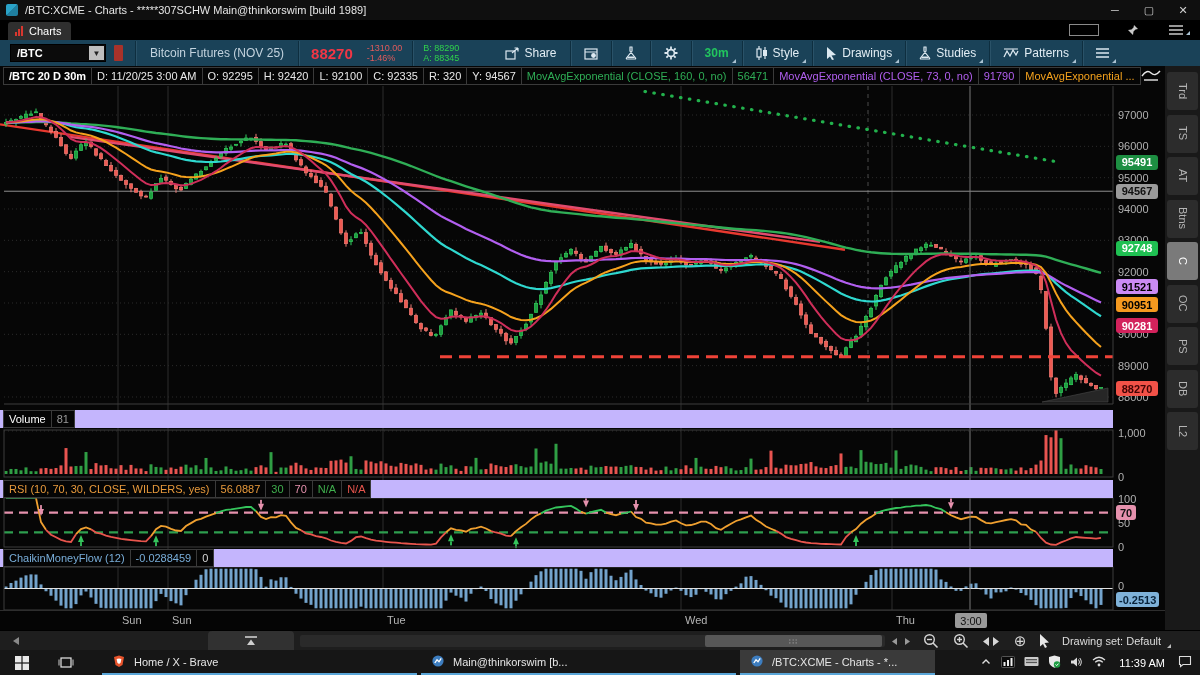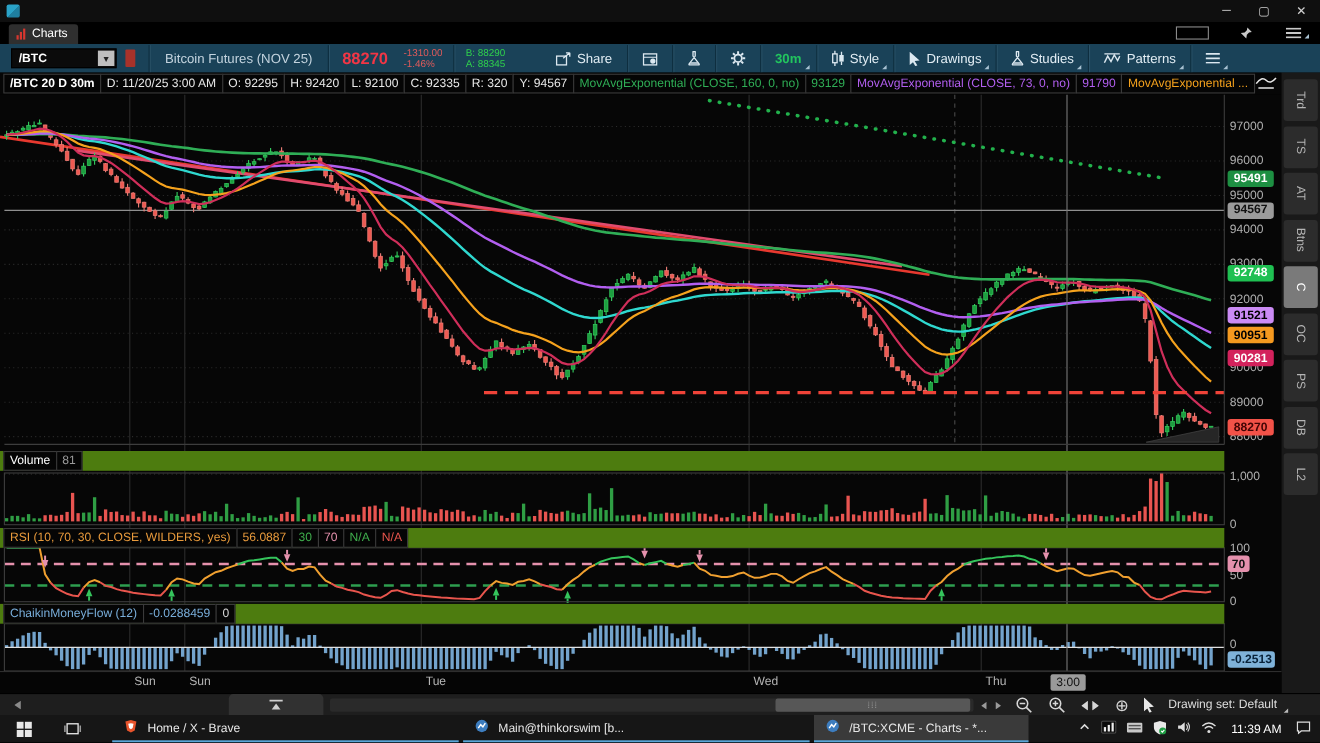--- a/index.html
+++ b/index.html
@@ -32,21 +32,21 @@
 .tbtn svg{display:block}
 .dd::after{content:"";position:absolute;right:2px;bottom:3px;border-left:4px solid transparent;border-bottom:4px solid #a9c2d2}
 
 #chart-header{left:0;top:66px;width:1165px;height:20px;background:#060606;display:flex;align-items:center;padding-left:4px}
 .hbox{display:inline-flex;align-items:center;height:18px;padding:0 5px;border:1px solid #3a3a3a;background:#050505;margin-left:-1px;color:#e8e8e8;font-size:11px;white-space:nowrap}
 .hbox.bold{font-weight:bold;color:#fff}
 #hdr-icon{margin-left:auto;margin-right:14px}
 
 #chart-wrap{left:0;top:86px;width:1165px;height:544px;background:#060606}
 #chart-svg{position:absolute;left:0;top:0}
-.pane-hdr{position:absolute;left:0;width:1113px;background:#4d7c0f;display:flex;align-items:flex-end;padding-left:4px;height:18px}
+.pane-hdr{position:absolute;left:0;width:1113px;background:#c4b5fd;display:flex;align-items:flex-end;padding-left:4px;height:18px}
 .tick-lab{position:absolute;left:1118px;color:#b0b0b0;font-size:11px;height:14px;line-height:14px}
 .bubble{position:absolute;left:1116px;min-width:42px;height:15px;border-radius:3px;font-size:11px;font-weight:bold;display:flex;align-items:center;justify-content:center;padding:0 3px}
 
 #sidebar{left:1165px;top:66px;width:35px;height:564px;background:#191919}
 .side-tab{position:absolute;left:2px;width:31px;height:38px;background:#2c2c2c;border-radius:3px;color:#b5b5b5;display:flex;align-items:center;justify-content:center;writing-mode:vertical-rl;font-size:11px}
 .side-tab.active{background:#7a7a7a;color:#fff}
 
 #time-axis{left:0;top:610px;width:1165px;height:20px;background:#050505;border-top:1px solid #2e2e2e}
 .time-lab{position:absolute;top:3px;color:#b5b5b5;font-size:11px}
 #time-cursor{position:absolute;top:2px;width:32px;height:15px;background:#9a9a9a;color:#111;border-radius:2px;font-size:11px;display:flex;align-items:center;justify-content:center}
@@ -66,20 +66,21 @@
 #tray{margin-left:auto;display:flex;align-items:center;gap:9px;padding-right:8px}
 #clock{color:#fff;font-size:11px;margin:0 4px}
 </style>
 </head>
 <body>
 
 <div id="app">
 
   <div id="titlebar" class="abs">
     <span class="logo"></span>
+    <span>/BTC:XCME - Charts - *****307SCHW Main@thinkorswim [build 1989]</span>
     <div id="win-controls">
       <span class="wctl">─</span>
       <span class="wctl">▢</span>
       <span class="wctl">✕</span>
     </div>
   </div>
 
   <div id="tabrow" class="abs">
     <div id="charts-tab">
       <span class="bars">
@@ -206,21 +207,21 @@
         <div class="hbox">D: 11/20/25 3:00 AM</div>
         <div class="hbox">O: 92295</div>
         <div class="hbox">H: 92420</div>
         <div class="hbox">L: 92100</div>
         <div class="hbox">C: 92335</div>
         <div class="hbox">R: 320</div>
         <div class="hbox">Y: 94567</div>
       </span>
     <span id="hdr-studies" style="display:inline-flex">
         <div class="hbox" style="color: rgb(47, 174, 86); max-width: 250px; overflow: hidden;">MovAvgExponential (CLOSE, 160, 0, no)</div>
-        <div class="hbox" style="color: rgb(47, 174, 86);">93129</div>
+        <div class="hbox" style="color: rgb(47, 174, 86);">56471</div>
         <div class="hbox" style="color: rgb(178, 95, 240); max-width: 250px; overflow: hidden;">MovAvgExponential (CLOSE, 73, 0, no)</div>
         <div class="hbox" style="color: rgb(178, 95, 240);">91790</div>
         <div class="hbox" style="color: rgb(245, 162, 29); max-width: 250px; overflow: hidden;">MovAvgExponential ...</div>
       </span>
     <span id="hdr-icon">
       <svg width="20" height="14" viewBox="0 0 20 14">
           <path d="M1 8 Q6 1 10 5 T19 3" stroke="#e8e8e8" stroke-width="1.4" fill="none"></path>
           <path d="M3 12 H17" stroke="#e8e8e8" stroke-width="1.4"></path>
         </svg>
     </span>

